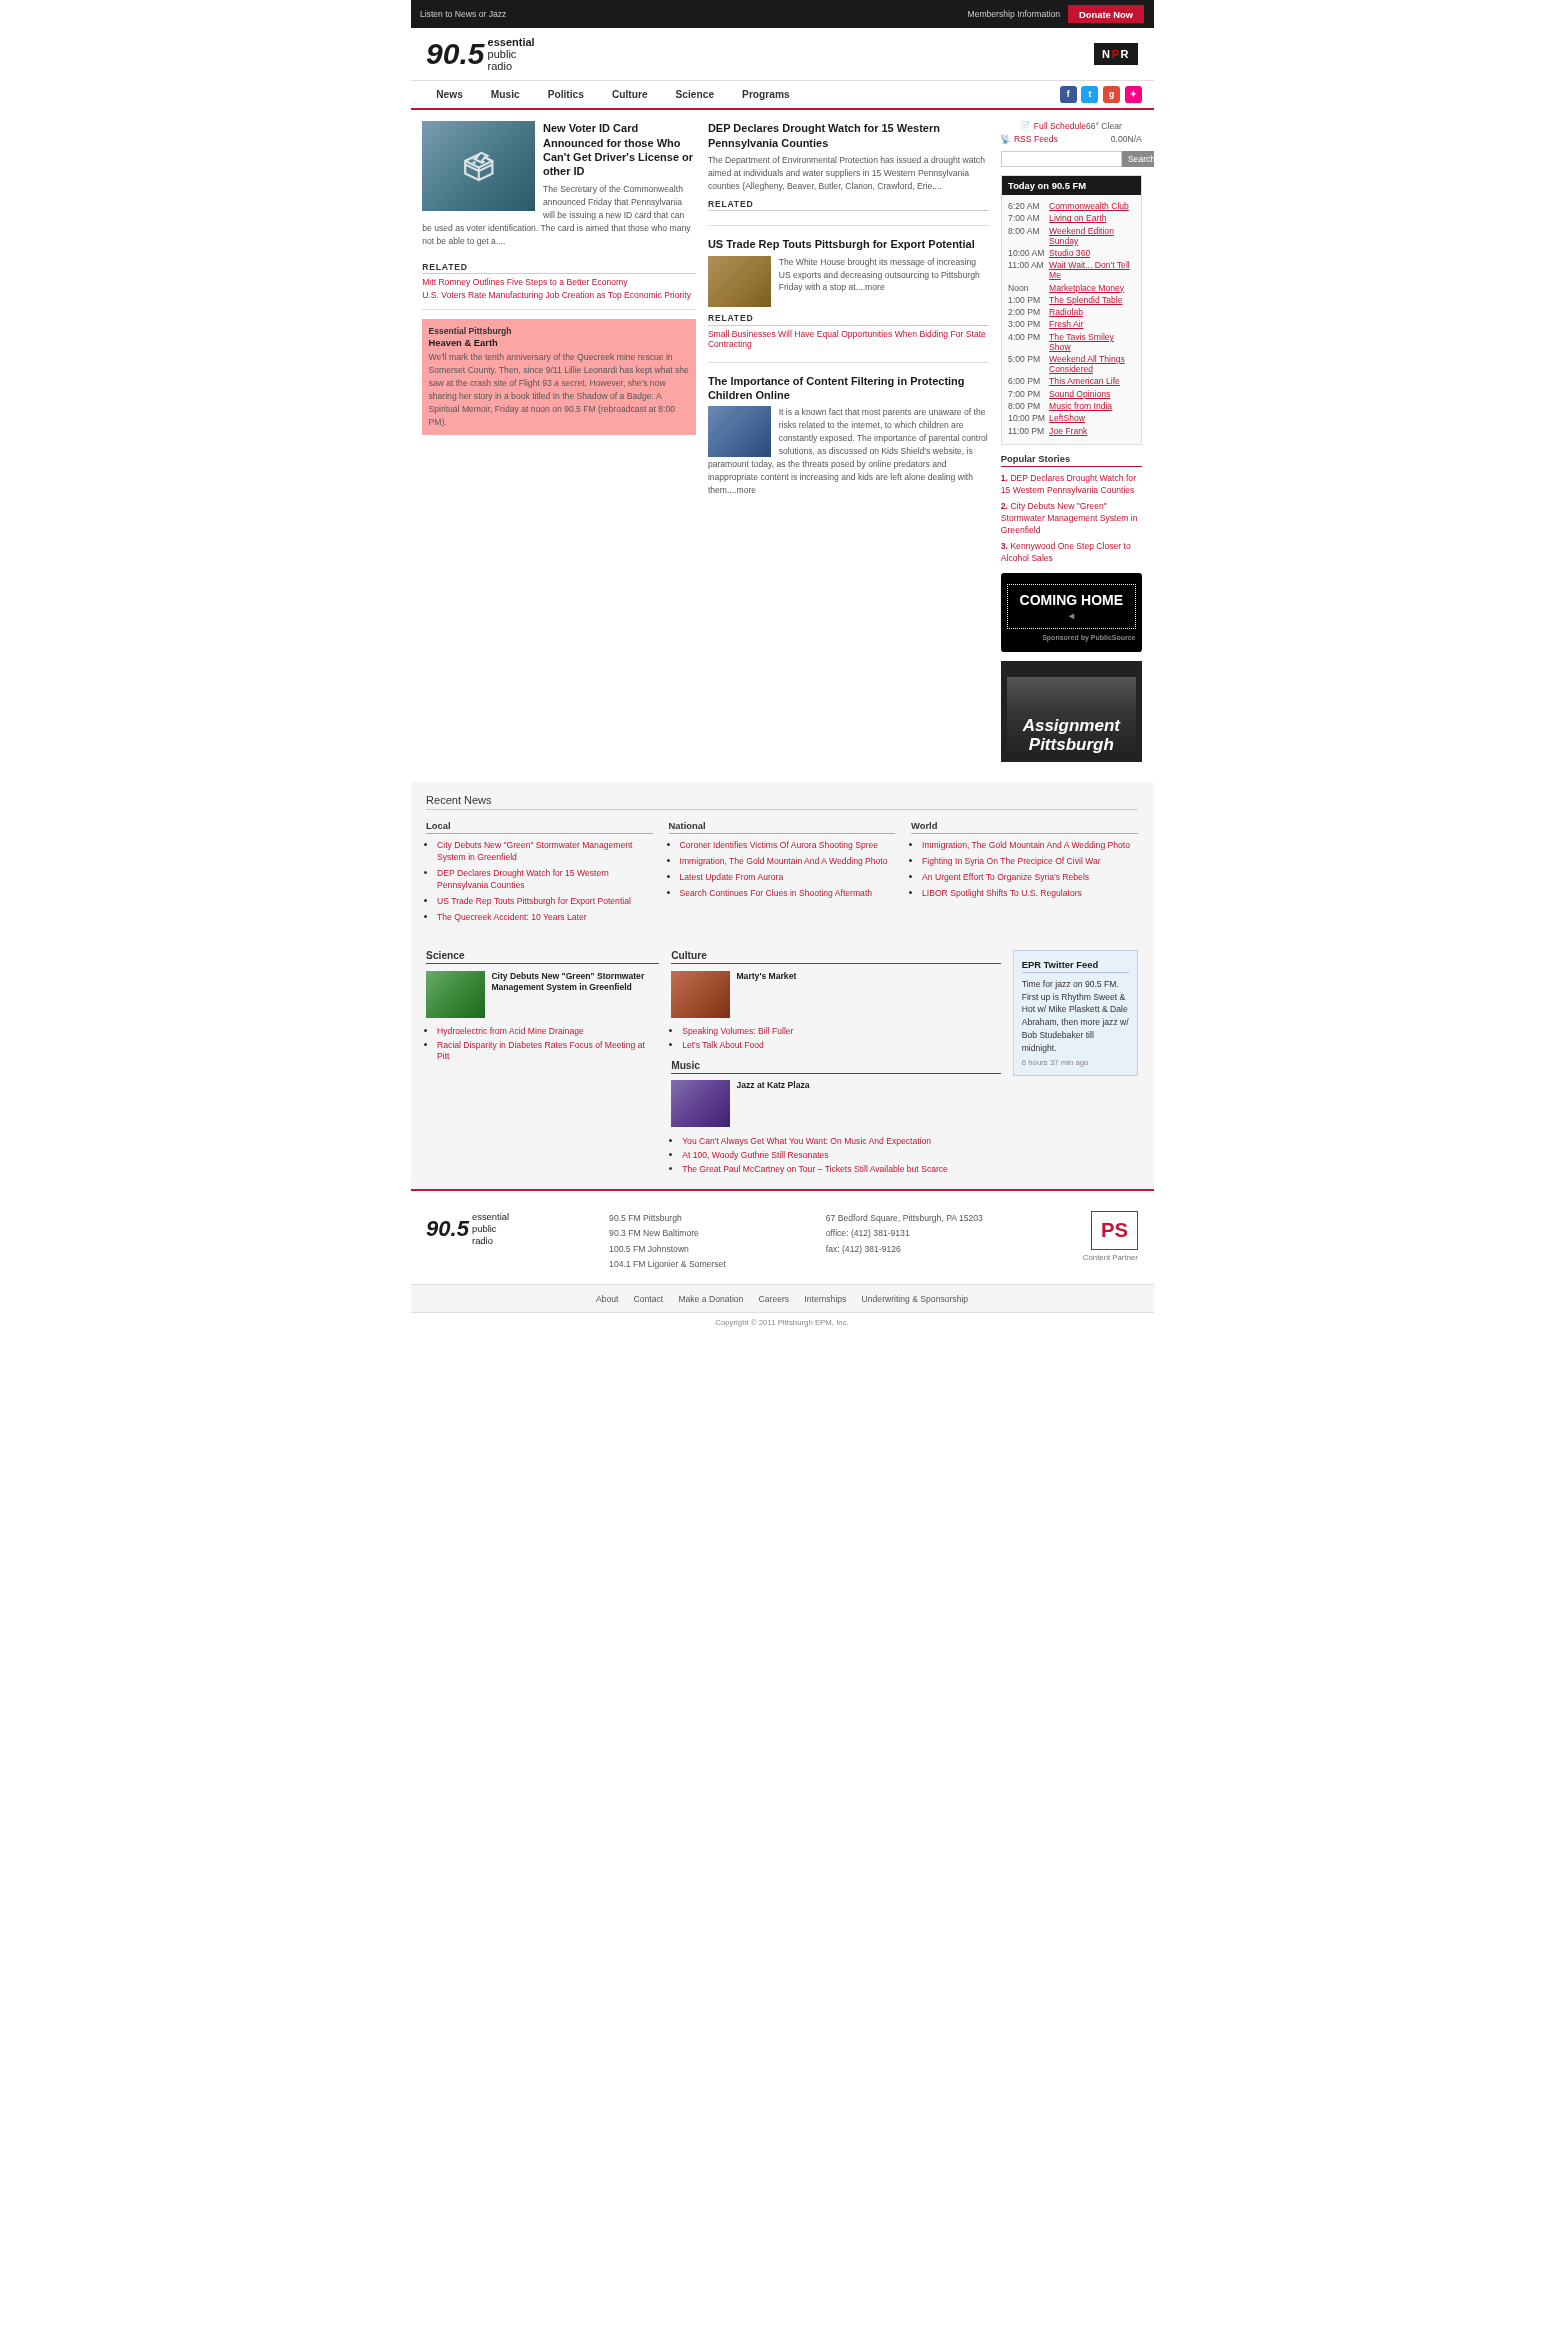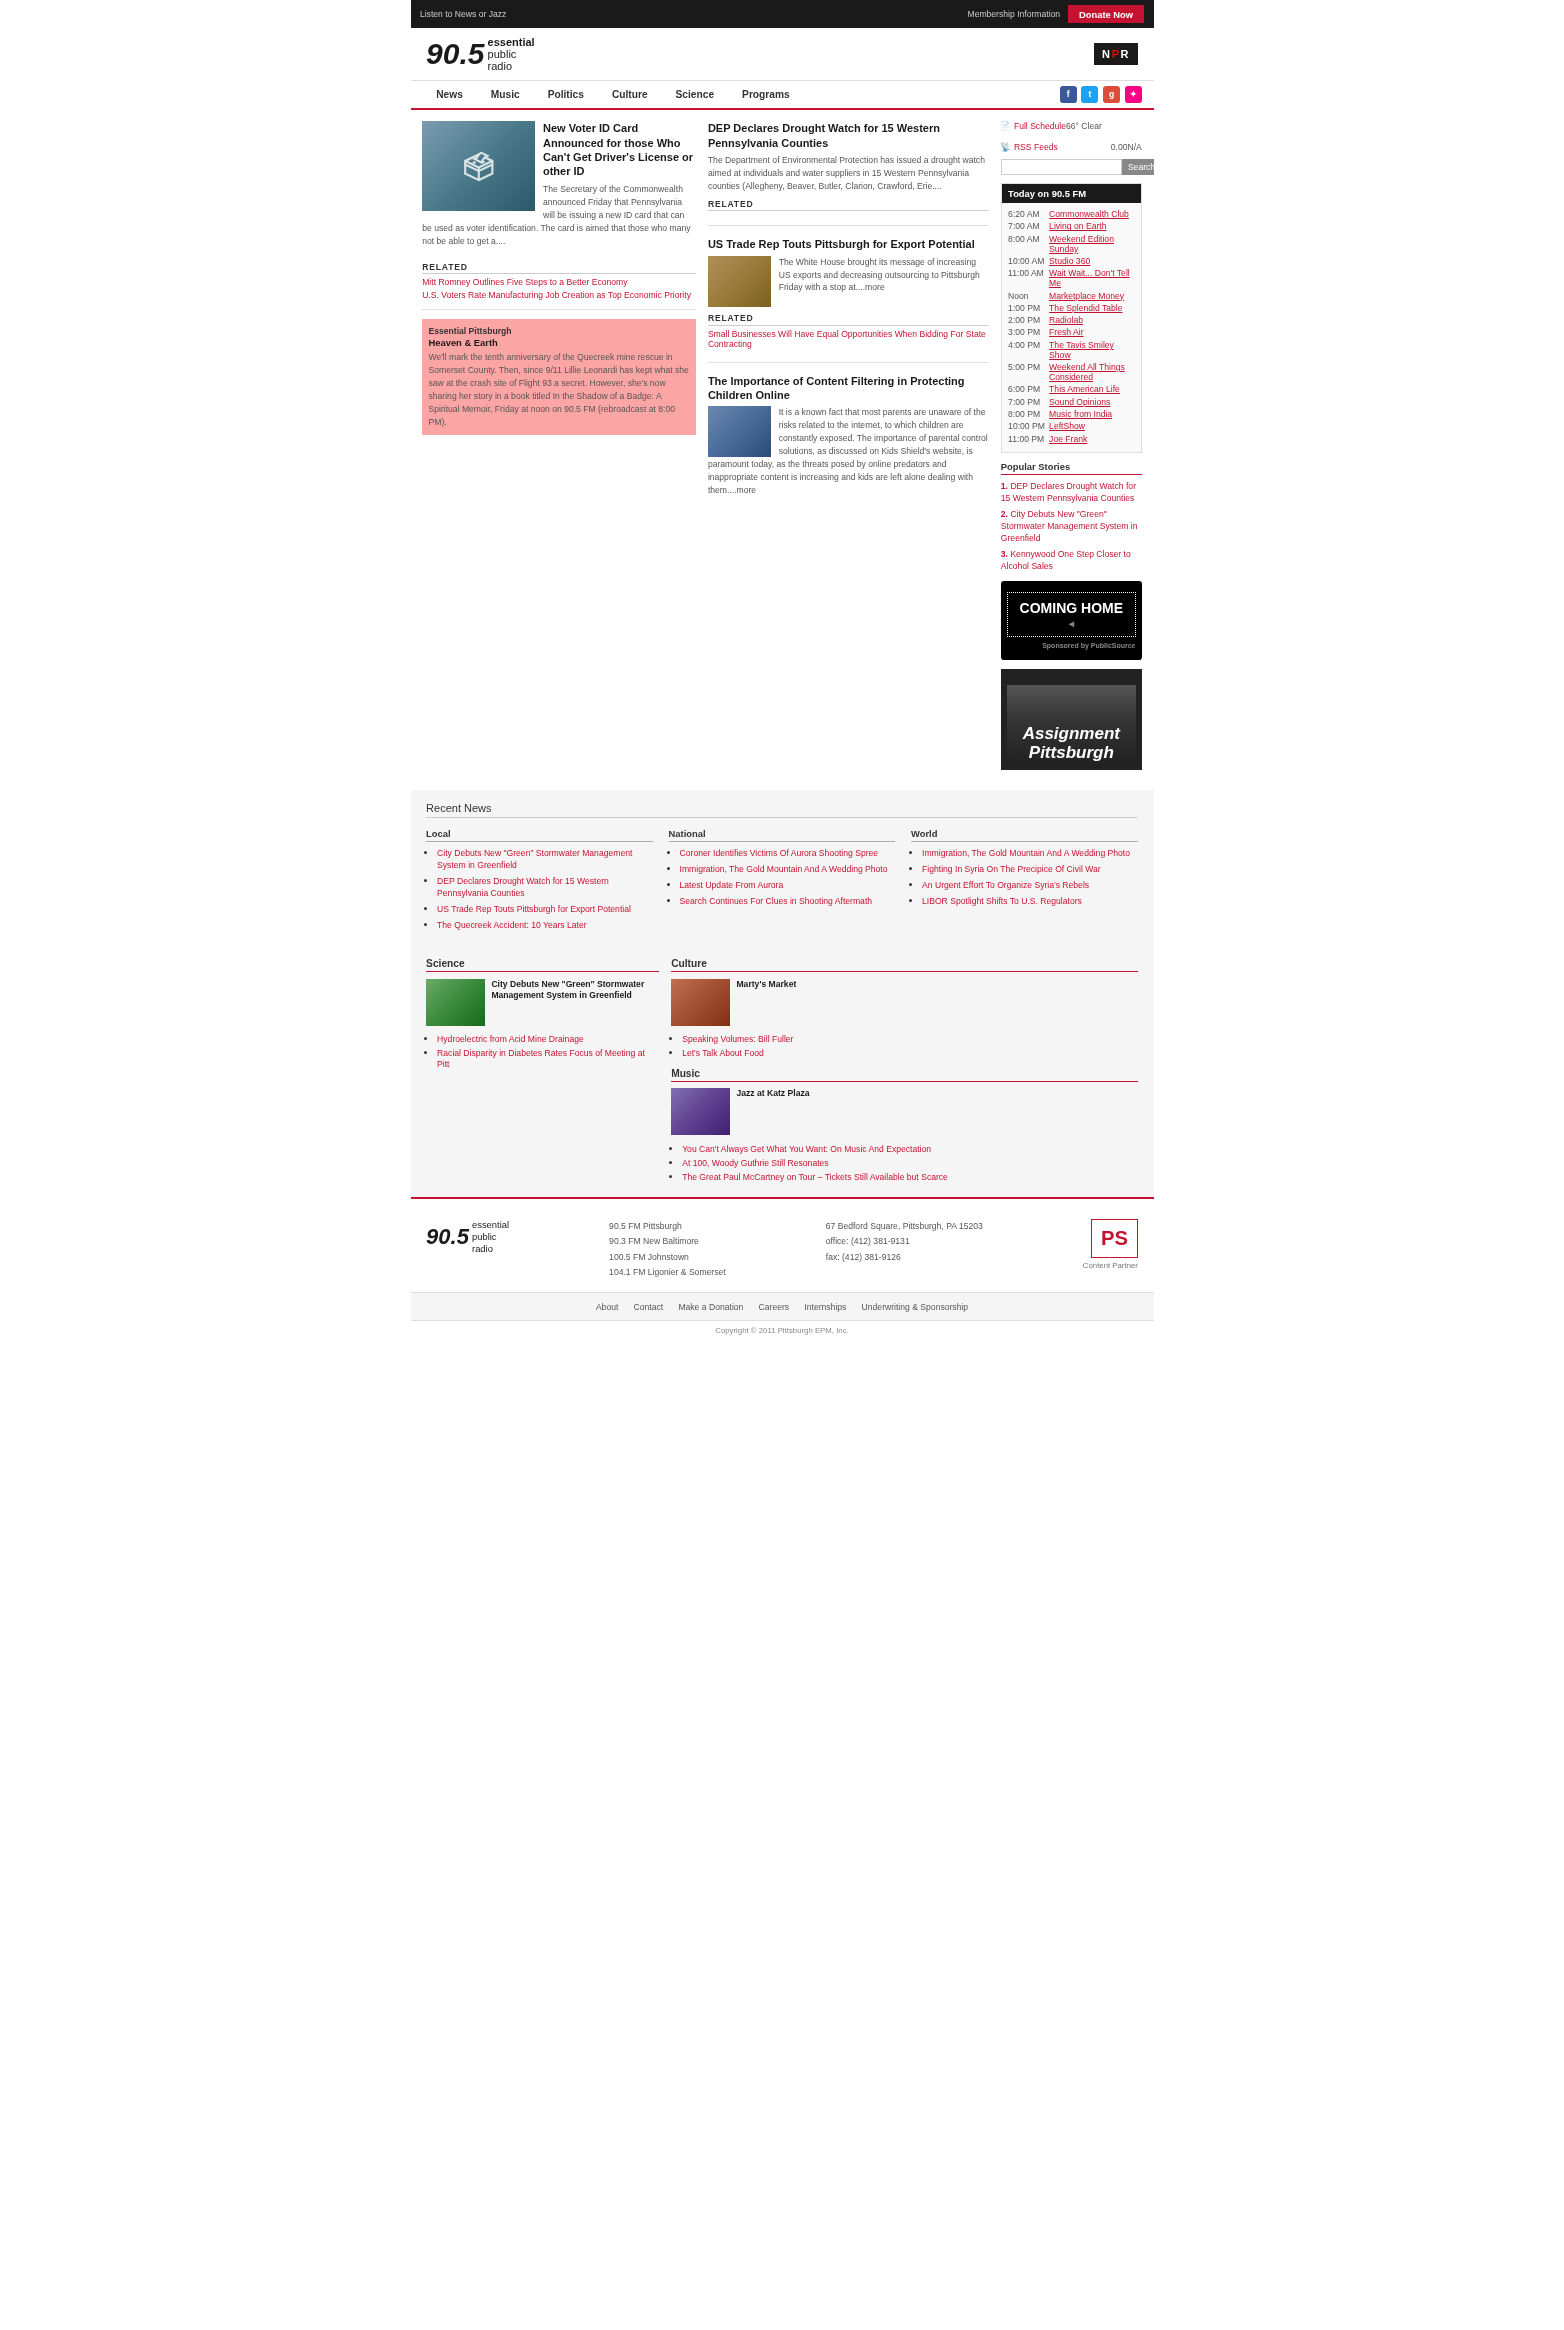--- a/index.html
+++ b/index.html
@@ -239,21 +239,21 @@
         <div class="thumb-placeholder thumb-filter"></div>
       </div>
       <p class="center-article-body">It is a known fact that most parents are unaware of the risks related to the internet, to which children are constantly exposed. The importance of parental control solutions, as discussed on Kids Shield's website, is paramount today, as the threats posed by online predators and inappropriate content is increasing and kids are left alone dealing with them....more</p>
       <div style="clear:both;"></div>
     </div>
 
   </div>
 
   <div class="right-col">
 
-    <div style="font-size:8.6px; color:#555; display:flex; justify-content:flex-start; margin-bottom:11px;">
+    <div style="font-size:8.6px; color:#555; display:flex; justify-content:center; margin-bottom:3px;">
       <a href="#" style="color:#c41230; text-decoration:none;">📄 Full Schedule</a>
       <span>66° Clear</span>
     </div>
     <div style="font-size:8.6px; color:#555; display:flex; justify-content:space-between; margin-bottom:6.3px;">
       <a href="#" style="color:#c41230; text-decoration:none;">📡 RSS Feeds</a>
       <span>0.00N/A</span>
     </div>
 
     <div class="search-box">
       <input class="search-input" type="text" placeholder="" style="">
@@ -453,20 +453,27 @@
           <div class="bottom-article-title">Jazz at Katz Plaza</div>
           <div style="clear:both;"></div>
         </div>
         <ul class="bottom-article-list">
           <li><a href="#">You Can't Always Get What You Want: On Music And Expectation</a></li>
           <li><a href="#">At 100, Woody Guthrie Still Resonates</a></li>
           <li><a href="#">The Great Paul McCartney on Tour – Tickets Still Available but Scarce</a></li>
         </ul>
       </div>
 
+      <div style="width:125px; flex-shrink:0;">
+        <div class="twitter-box">
+          <div class="twitter-title">EPR Twitter Feed</div>
+          <p class="twitter-text">Time for jazz on 90.5 FM. First up is Rhythm Sweet &amp; Hot w/ Mike Plaskett &amp; Dale Abraham, then more jazz w/ Bob Studebaker till midnight.</p>
+          <div class="twitter-time">6 hours 37 min ago</div>
+        </div>
+      </div>
 
     </div>
   </div>
 
 
 </div>
 
 <div class="footer-main">
 
   <div>

